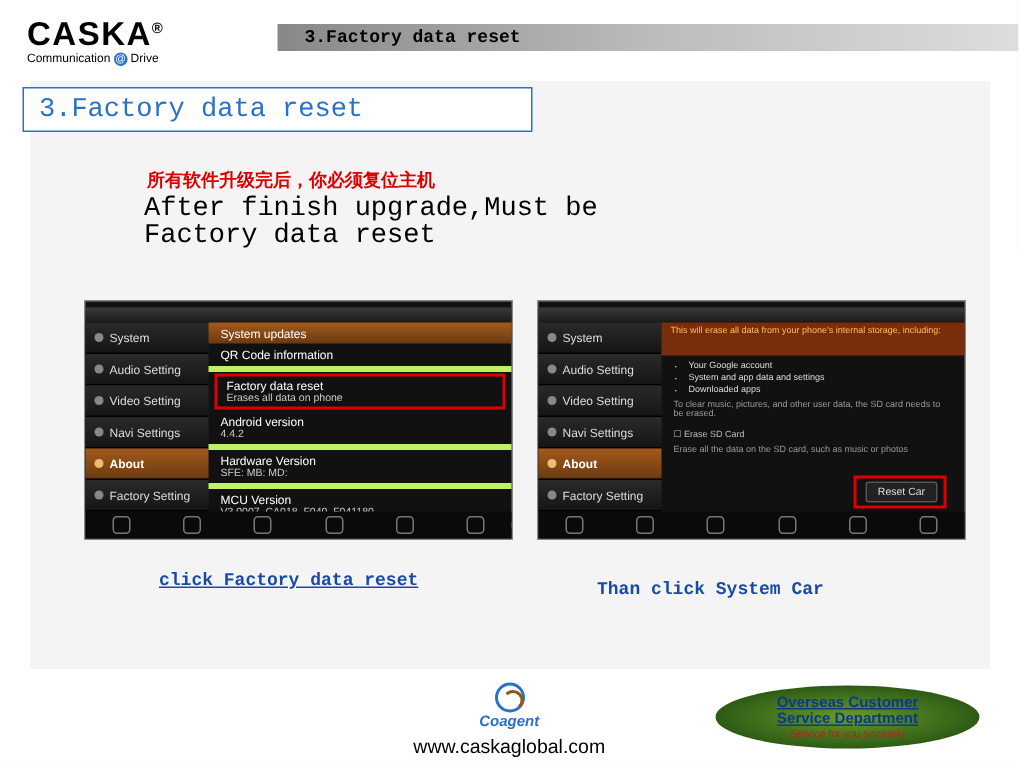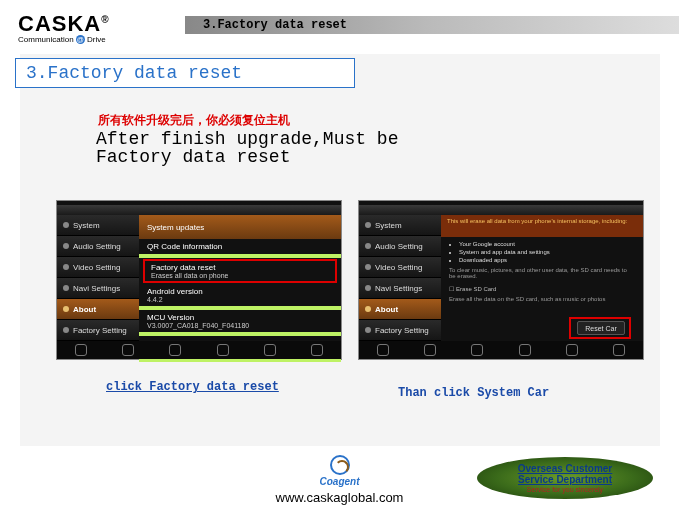--- a/index.html
+++ b/index.html
@@ -170,21 +170,21 @@
     align-items:center;
     justify-content:space-around;
   }
   .bottom-icon {
     width:12px;height:12px;
     border:1px solid #777;
     border-radius:3px;
   }
   
   .s1-hdr {
-    height:24px;
+    height:14px;
     background: linear-gradient(to bottom, #a35a1a, #6b3a10);
     color:#fff;
     font-size:8px;
     padding-left:8px;
     display:flex;
     align-items:center;
   }
   .s1-row {
     font-size:7px;
     color:#ccc;
@@ -361,28 +361,28 @@
           </div>
         <div class="s1-row hl">
           <span class="lbl">Factory data reset</span>
           <span>Erases all data on phone</span>
         </div>
         <div class="s1-row">
           <span class="lbl">Android version</span>
           <span>4.4.2</span>
         </div>
         <div class="s1-row">
-          <span class="lbl">MCU Version</span>
-          <span>V3.0007_CA018_F040_F041180</span>
-        </div>
-        <div class="s1-row">
           <span class="lbl">Hardware Version</span>
           <span>SFE:
 MB:
 MD:</span>
+        </div>
+        <div class="s1-row">
+          <span class="lbl">MCU Version</span>
+          <span>V3.0007_CA018_F040_F041180</span>
         </div>
       </div>
       <div class="shot-bottombar">
         <div class="bottom-icon"></div>
         <div class="bottom-icon"></div>
         <div class="bottom-icon"></div>
         <div class="bottom-icon"></div>
         <div class="bottom-icon"></div>
         <div class="bottom-icon"></div>
       </div>

